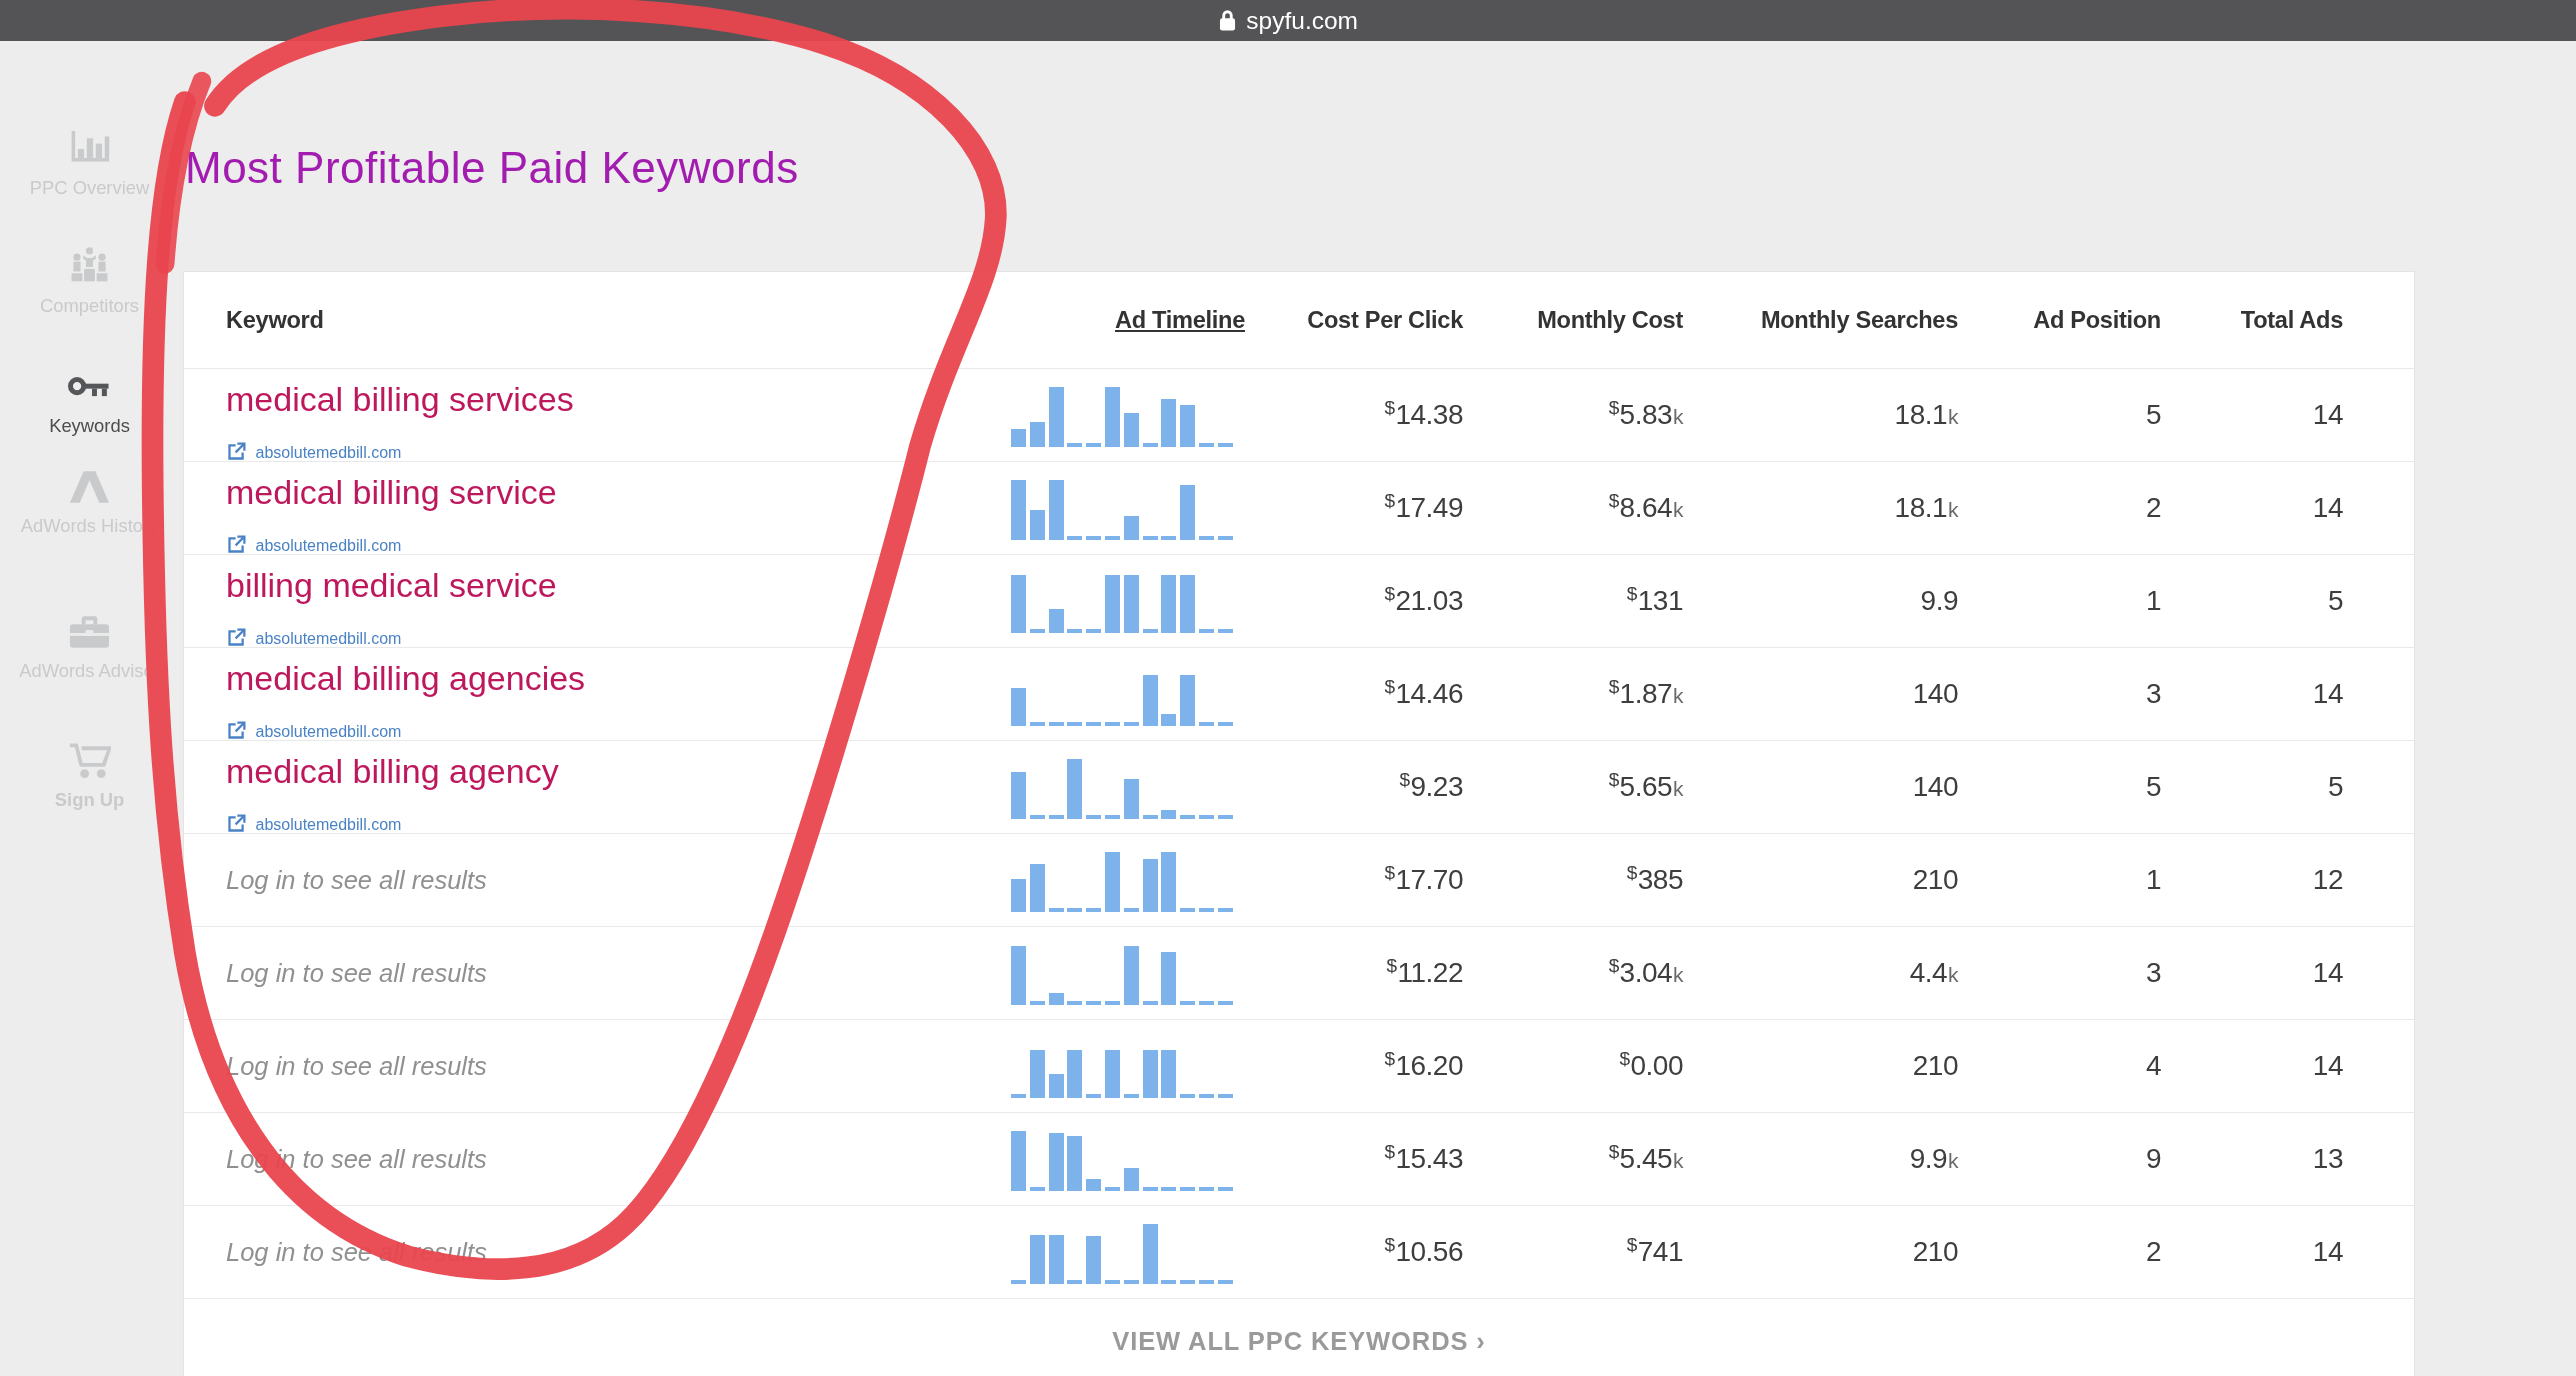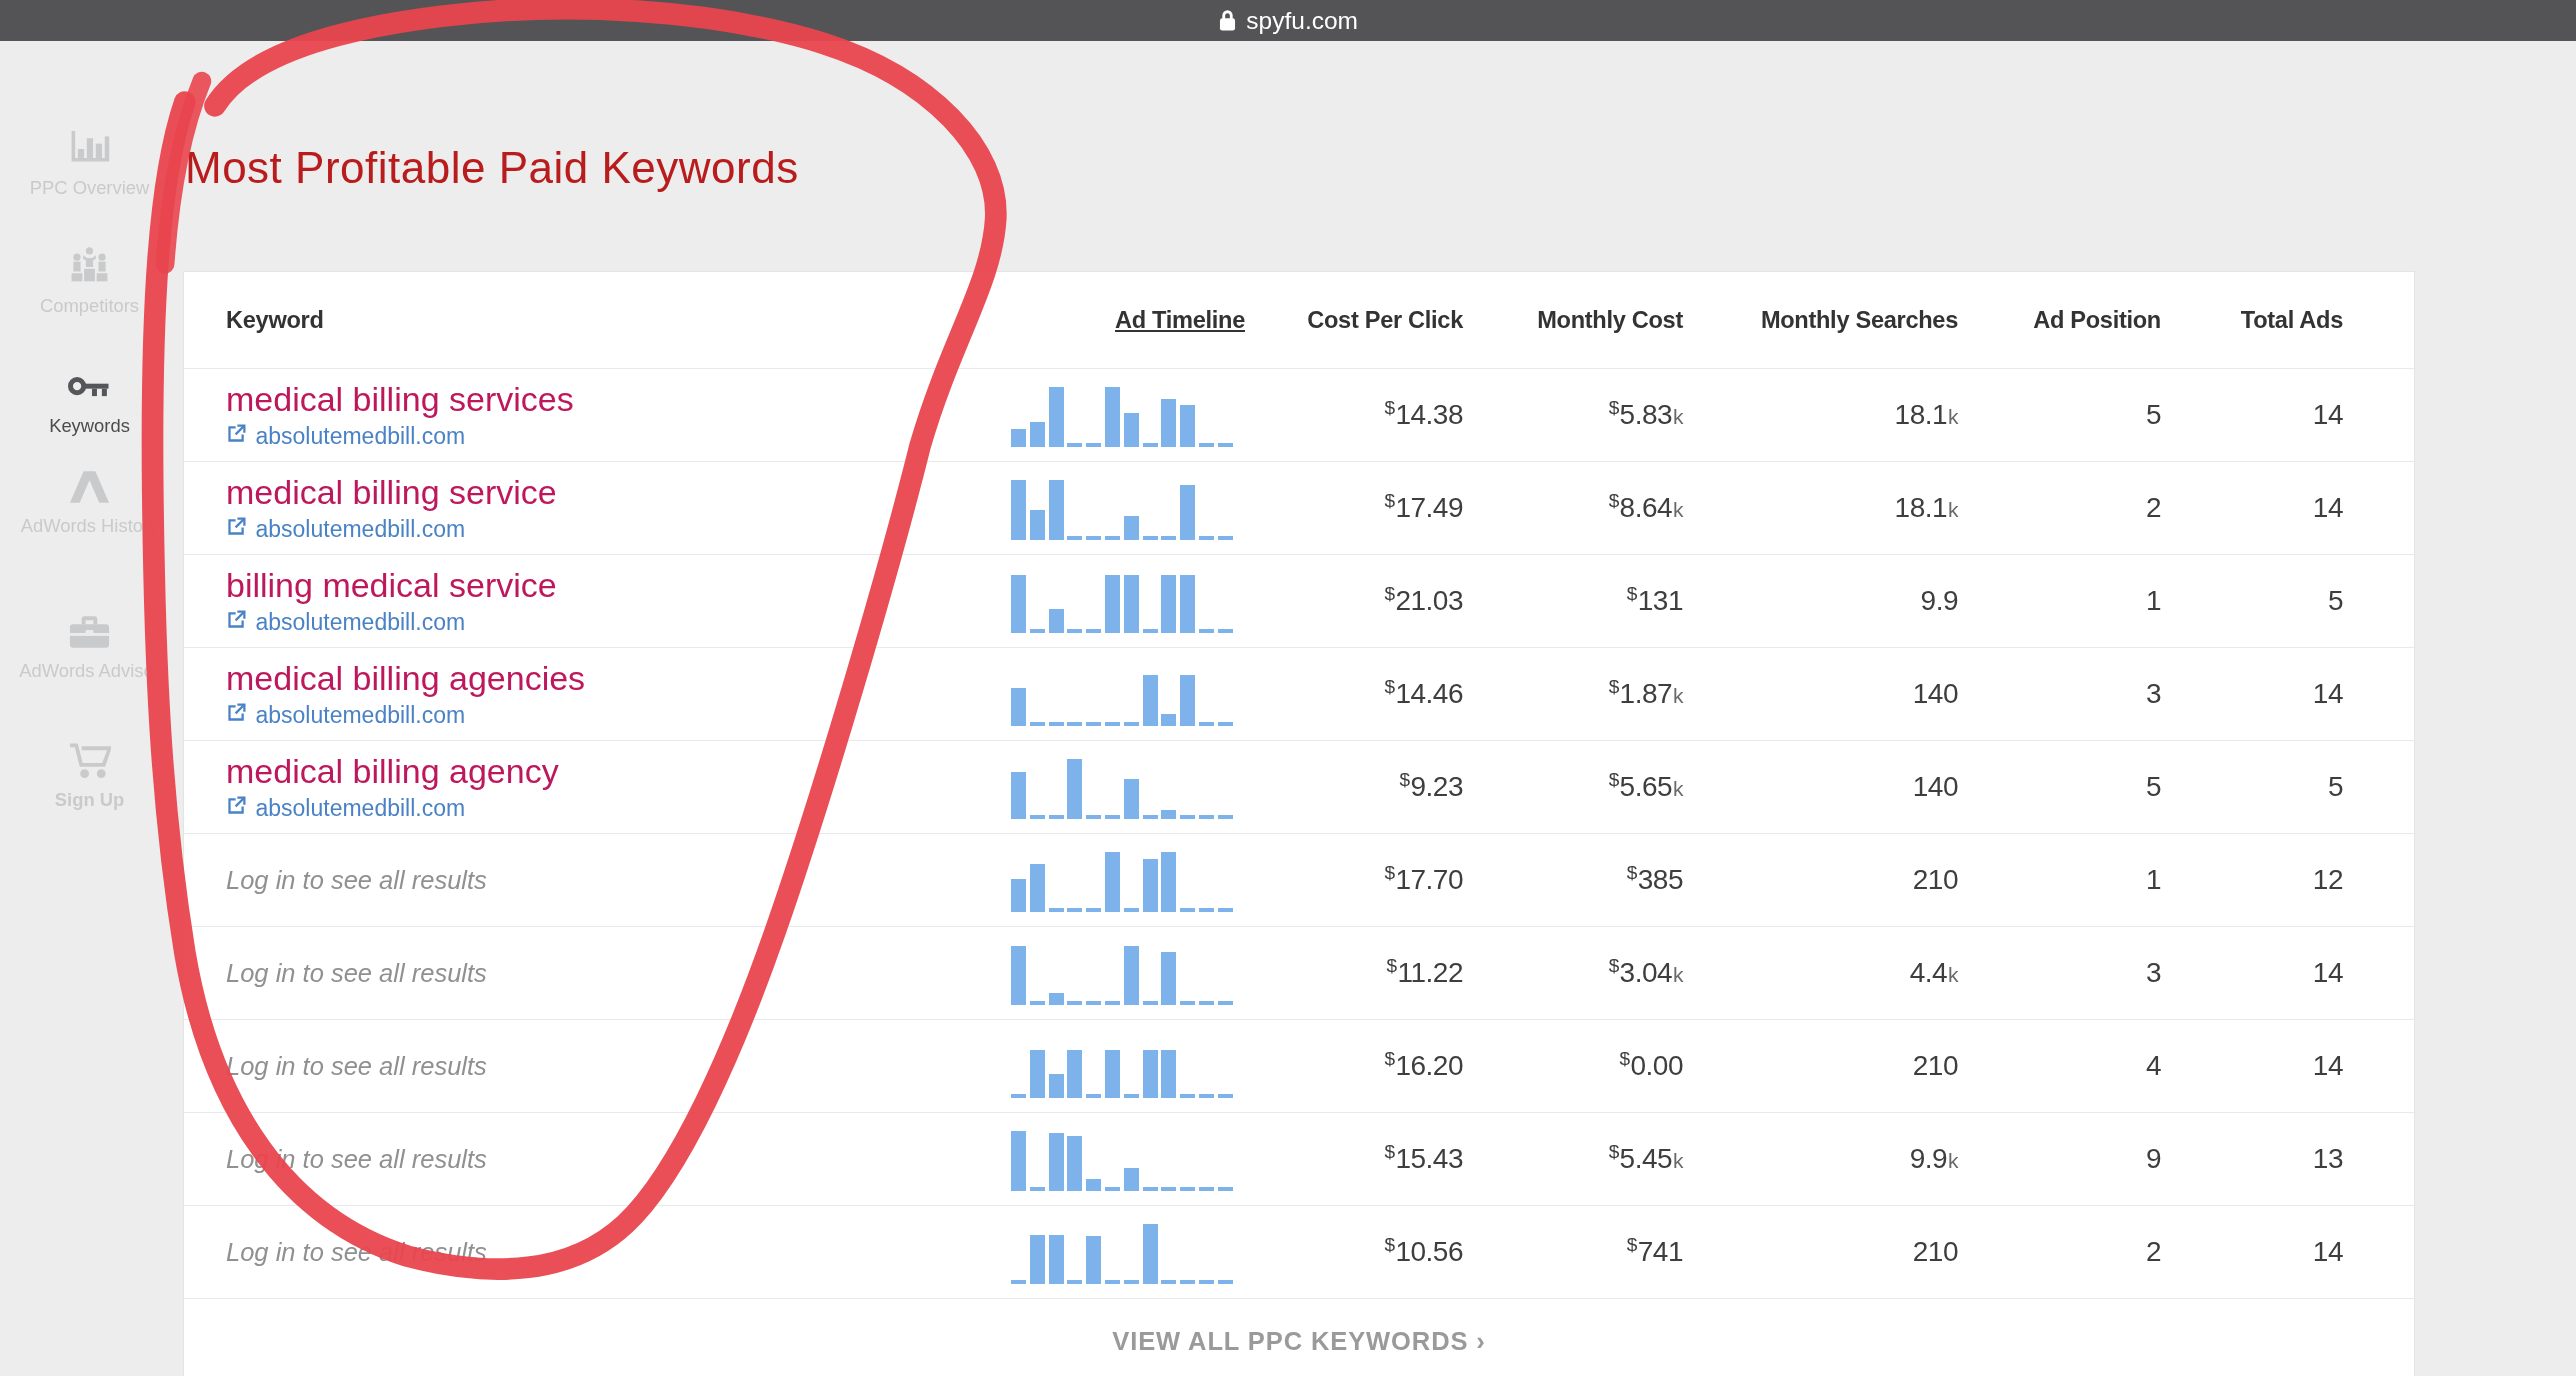--- a/index.html
+++ b/index.html
@@ -15,42 +15,42 @@
   
   .sidebar{position:absolute;left:0;top:41px;width:179px;height:1335px;z-index:2;}
   .side-item{position:absolute;width:179px;text-align:center;color:#c9cacb;cursor:pointer;}
   .side-item .icon svg{width:43px;height:40px;display:inline-block;}
   .side-label{font-size:18.4px;line-height:22.6px;margin-top:4.7px;}
   .side-item.active{color:#55565a;}
   .side-item.active .side-label{color:#4c4c4c;}
 
   
   .page-title{position:absolute;left:185px;top:143px;margin:0;font-size:44px;font-weight:300;
-              color:#b91c1c;letter-spacing:0.5px;z-index:1;}
+              color:#a21caf;letter-spacing:0.5px;z-index:1;}
 
   .card{position:absolute;left:184px;top:272px;width:2230px;height:1105px;background:#fff;
         box-shadow:0 0 0 0.9px #e3e3e3;z-index:1;}
 
   .thead{position:relative;height:96px;}
   .th{position:absolute;top:0;height:96px;display:flex;align-items:center;justify-content:flex-end;
       font-weight:bold;font-size:23.6px;color:#333;letter-spacing:-0.3px;font-stretch:condensed;}
   .th-keyword{left:42px;width:471px;justify-content:flex-start;}
   .th-timeline{left:864px;width:264px;justify-content:center;text-decoration:underline;}
 
   .col-cpc{left:1023px;width:256px;}
   .col-mcost{left:1249px;width:250px;}
   .col-msearch{left:1523px;width:251px;}
   .col-adpos{left:1773px;width:204px;}
   .col-totads{left:1980px;width:179px;}
 
   .trow{position:relative;height:92px;border-top:0.9px solid #e9e9e9;}
   .cell-keyword{position:absolute;left:42px;top:11.3px;}
   .cell-keyword.locked{top:0;height:92px;display:flex;align-items:center;}
   .kw{font-size:34px;color:#be185d;text-decoration:none;cursor:pointer;display:inline-block;}
-  .domain-line{margin-top:4px;font-size:23px;display:flex;align-items:flex-start;gap:8.5px;}
+  .domain-line{margin-top:22px;font-size:16px;display:flex;align-items:flex-end;gap:8.5px;}
   .domain-line a{color:#4a82c6;text-decoration:none;cursor:pointer;}
   .ext{color:#4a82c6;display:inline-flex;}
   .login{font-style:italic;color:#909090;font-size:25.5px;cursor:pointer;}
 
   .cell-timeline{position:absolute;left:827px;bottom:14px;width:223px;height:60px;
                  display:flex;align-items:flex-end;gap:3.8px;}
   .bar{width:15px;background:#7db2ea;}
 
   .v{position:absolute;top:0;height:92px;display:flex;align-items:center;justify-content:flex-end;
      font-size:28px;color:#3e3e3e;letter-spacing:-0.5px;font-stretch:condensed;}

